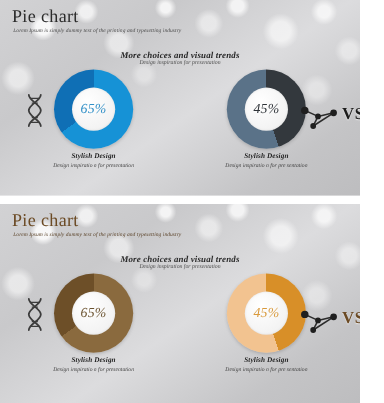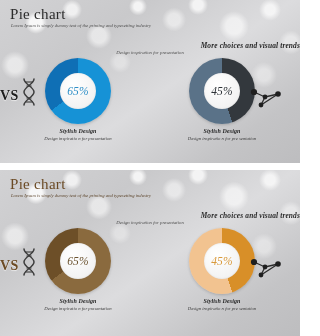--- a/index.html
+++ b/index.html
@@ -38,21 +38,21 @@
   }
   .slide.bottom .slide-title{color:#6b4a24;}
   .slide-sub{
     position:absolute;left:11px;top:23px;
     font-size:4.6px;letter-spacing:.05px;
     color:#4a4a4a;font-style:italic;white-space:nowrap;
   }
   .slide.bottom .slide-sub{color:#5a4228;}
 
   .headline{
-    position:absolute;left:0;right:0;top:41px;text-align:right;
+    position:absolute;left:0;right:0;top:41px;text-align:center;
     font-size:7.4px;font-weight:bold;font-style:italic;
     color:#262626;letter-spacing:.15px;
   }
   .headline-sub{
     position:absolute;left:0;right:0;top:50px;text-align:center;
     font-size:4.8px;font-style:italic;color:#4d4d4d;
   }
   .slide.bottom .headline{color:#2a2a2a;}
 
   .stage{position:absolute;left:0;top:58px;width:304px;height:100px;}
@@ -75,21 +75,21 @@
   .pct{font-size:11.5px;font-style:italic;letter-spacing:.2px;}
 
   .icon-left{position:absolute;left:3px;top:20px;width:16px;height:30px;}
   .icon-right{position:absolute;right:-2px;top:28px;width:34px;height:24px;}
 
   .caption{position:absolute;left:0;width:120px;top:70px;text-align:center;}
   .cap-title{font-size:6px;font-weight:bold;font-style:italic;color:#1f1f1f;letter-spacing:.1px;}
   .cap-sub{font-size:4.7px;font-style:italic;color:#3e3e3e;line-height:1.32;margin-top:2px;}
 
   .vs{
-    position:absolute;left:0;right:0;top:30px;text-align:left;
+    position:absolute;left:0;right:0;top:30px;text-align:right;
     font-size:14px;font-weight:bold;color:#1c1c1c;letter-spacing:.5px;
     text-shadow:0 1px 1px rgba(255,255,255,.7);
   }
   .slide.bottom .vs{color:#6b4a24;}
 </style>
 </head>
 <body>
 
 <div class="deck">
 

